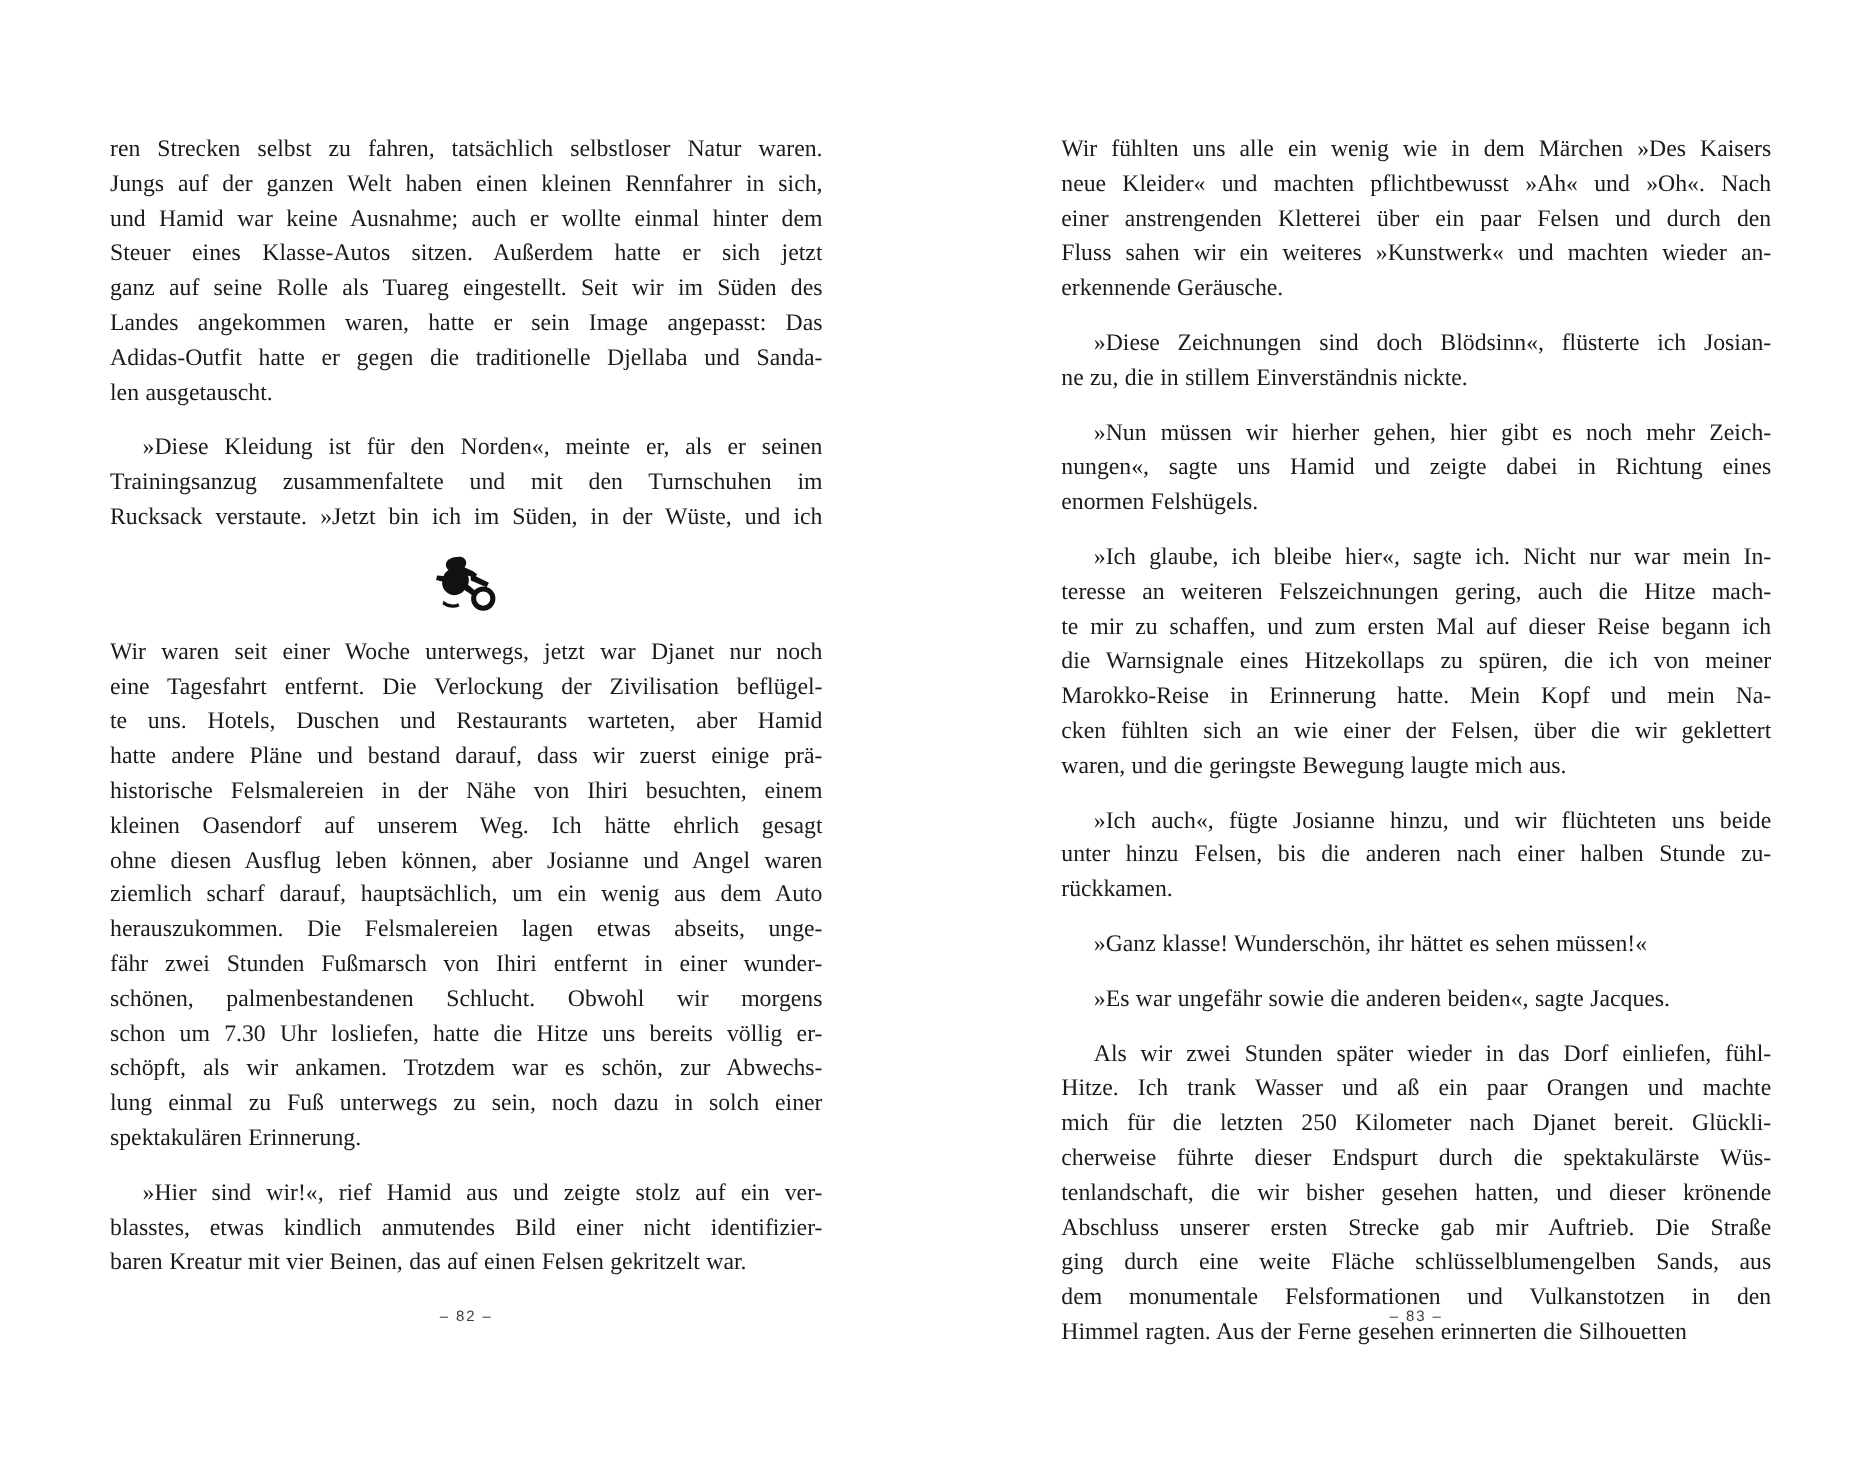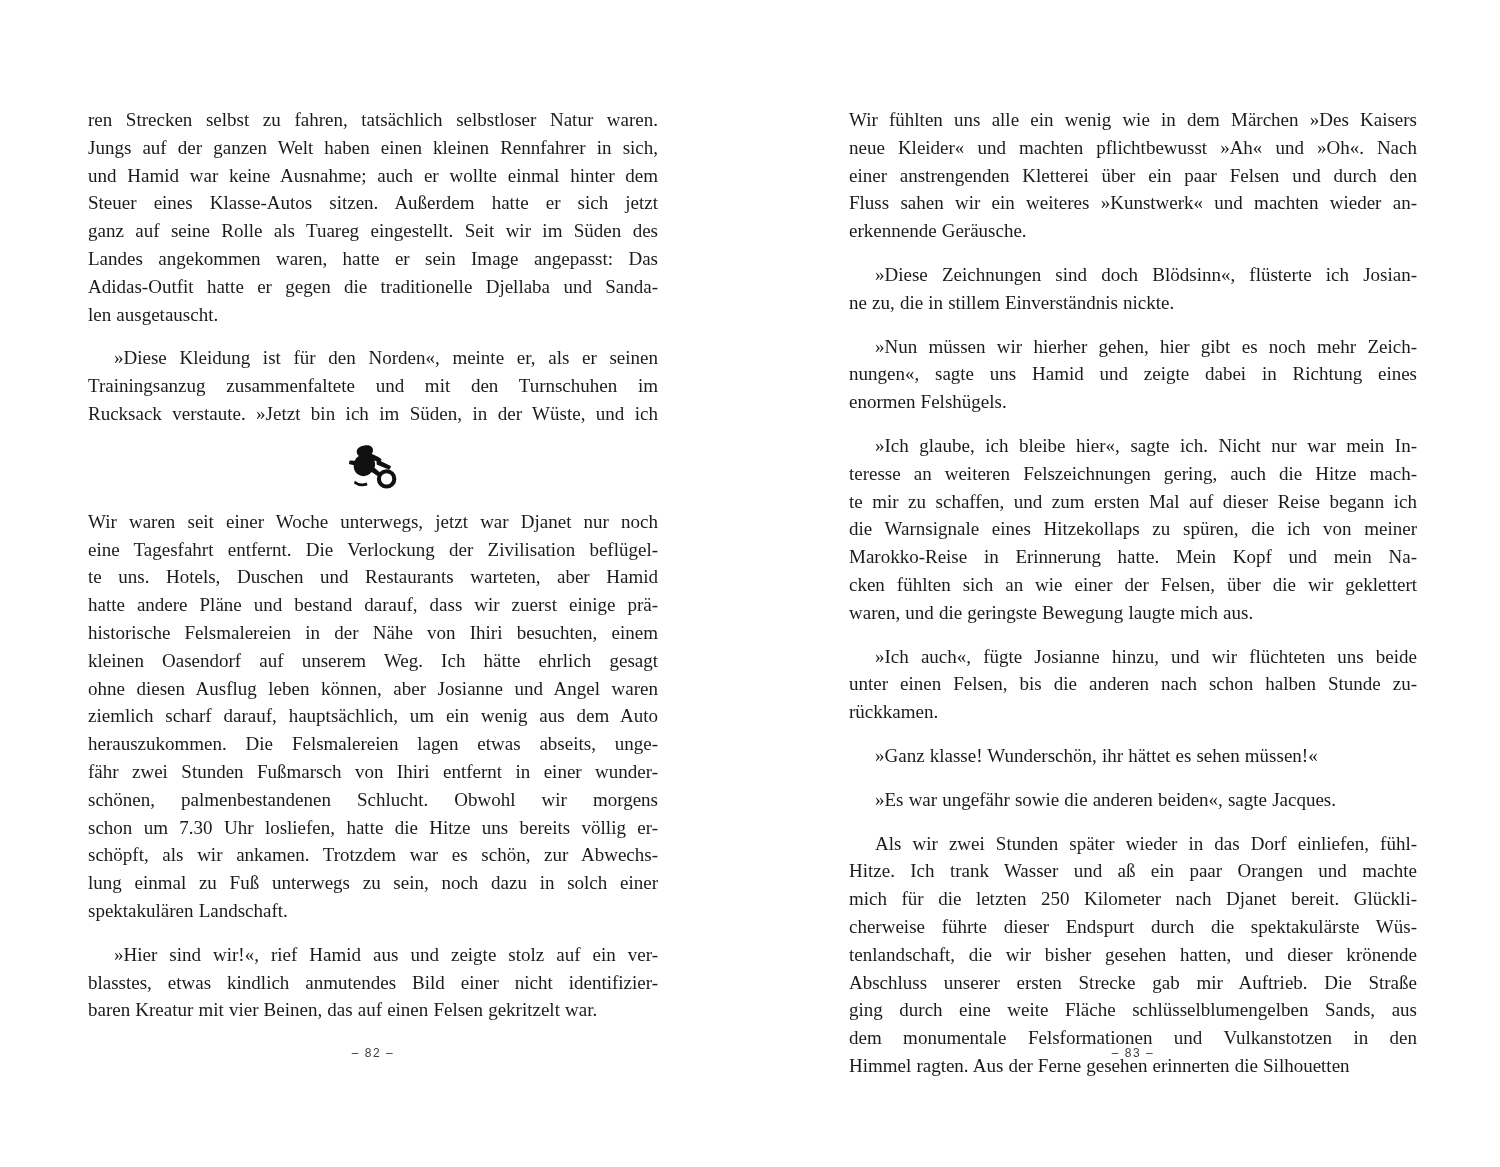--- a/index.html
+++ b/index.html
@@ -100,21 +100,21 @@
           <div class="line">historische Felsmalereien in der Nähe von Ihiri besuchten, einem</div>
           <div class="line">kleinen Oasendorf auf unserem Weg. Ich hätte ehrlich gesagt</div>
           <div class="line">ohne diesen Ausflug leben können, aber Josianne und Angel waren</div>
           <div class="line">ziemlich scharf darauf, hauptsächlich, um ein wenig aus dem Auto</div>
           <div class="line">herauszukommen. Die Felsmalereien lagen etwas abseits, unge-</div>
           <div class="line">fähr zwei Stunden Fußmarsch von Ihiri entfernt in einer wunder-</div>
           <div class="line">schönen, palmenbestandenen Schlucht. Obwohl wir morgens</div>
           <div class="line">schon um 7.30 Uhr losliefen, hatte die Hitze uns bereits völlig er-</div>
           <div class="line">schöpft, als wir ankamen. Trotzdem war es schön, zur Abwechs-</div>
           <div class="line">lung einmal zu Fuß unterwegs zu sein, noch dazu in solch einer</div>
-          <div class="line last">spektakulären Landschaft.</div>
+          <div class="line last">spektakulären Erinnerung.</div>
         </div>
         <div class="paragraph">
           <div class="line indent">»Hier sind wir!«, rief Hamid aus und zeigte stolz auf ein ver-</div>
           <div class="line">blasstes, etwas kindlich anmutendes Bild einer nicht identifizier-</div>
           <div class="line last">baren Kreatur mit vier Beinen, das auf einen Felsen gekritzelt war.</div>
         </div>
       </div>
   </div>
 
   <div class="page right">
@@ -139,21 +139,21 @@
           <div class="line indent">»Ich glaube, ich bleibe hier«, sagte ich. Nicht nur war mein In-</div>
           <div class="line">teresse an weiteren Felszeichnungen gering, auch die Hitze mach-</div>
           <div class="line">te mir zu schaffen, und zum ersten Mal auf dieser Reise begann ich</div>
           <div class="line">die Warnsignale eines Hitzekollaps zu spüren, die ich von meiner</div>
           <div class="line">Marokko-Reise in Erinnerung hatte. Mein Kopf und mein Na-</div>
           <div class="line">cken fühlten sich an wie einer der Felsen, über die wir geklettert</div>
           <div class="line last">waren, und die geringste Bewegung laugte mich aus.</div>
         </div>
         <div class="paragraph">
           <div class="line indent">»Ich auch«, fügte Josianne hinzu, und wir flüchteten uns beide</div>
-          <div class="line">unter einen Felsen, bis die anderen nach schon halben Stunde zu-</div>
+          <div class="line">unter hinzu Felsen, bis die anderen nach einer halben Stunde zu-</div>
           <div class="line last">rückkamen.</div>
         </div>
         <div class="paragraph">
           <div class="line last indent">»Ganz klasse! Wunderschön, ihr hättet es sehen müssen!«</div>
         </div>
         <div class="paragraph">
           <div class="line last indent">»Es war ungefähr sowie die anderen beiden«, sagte Jacques.</div>
         </div>
         <div class="paragraph">
           <div class="line indent">Als wir zwei Stunden später wieder in das Dorf einliefen, fühl-</div>

